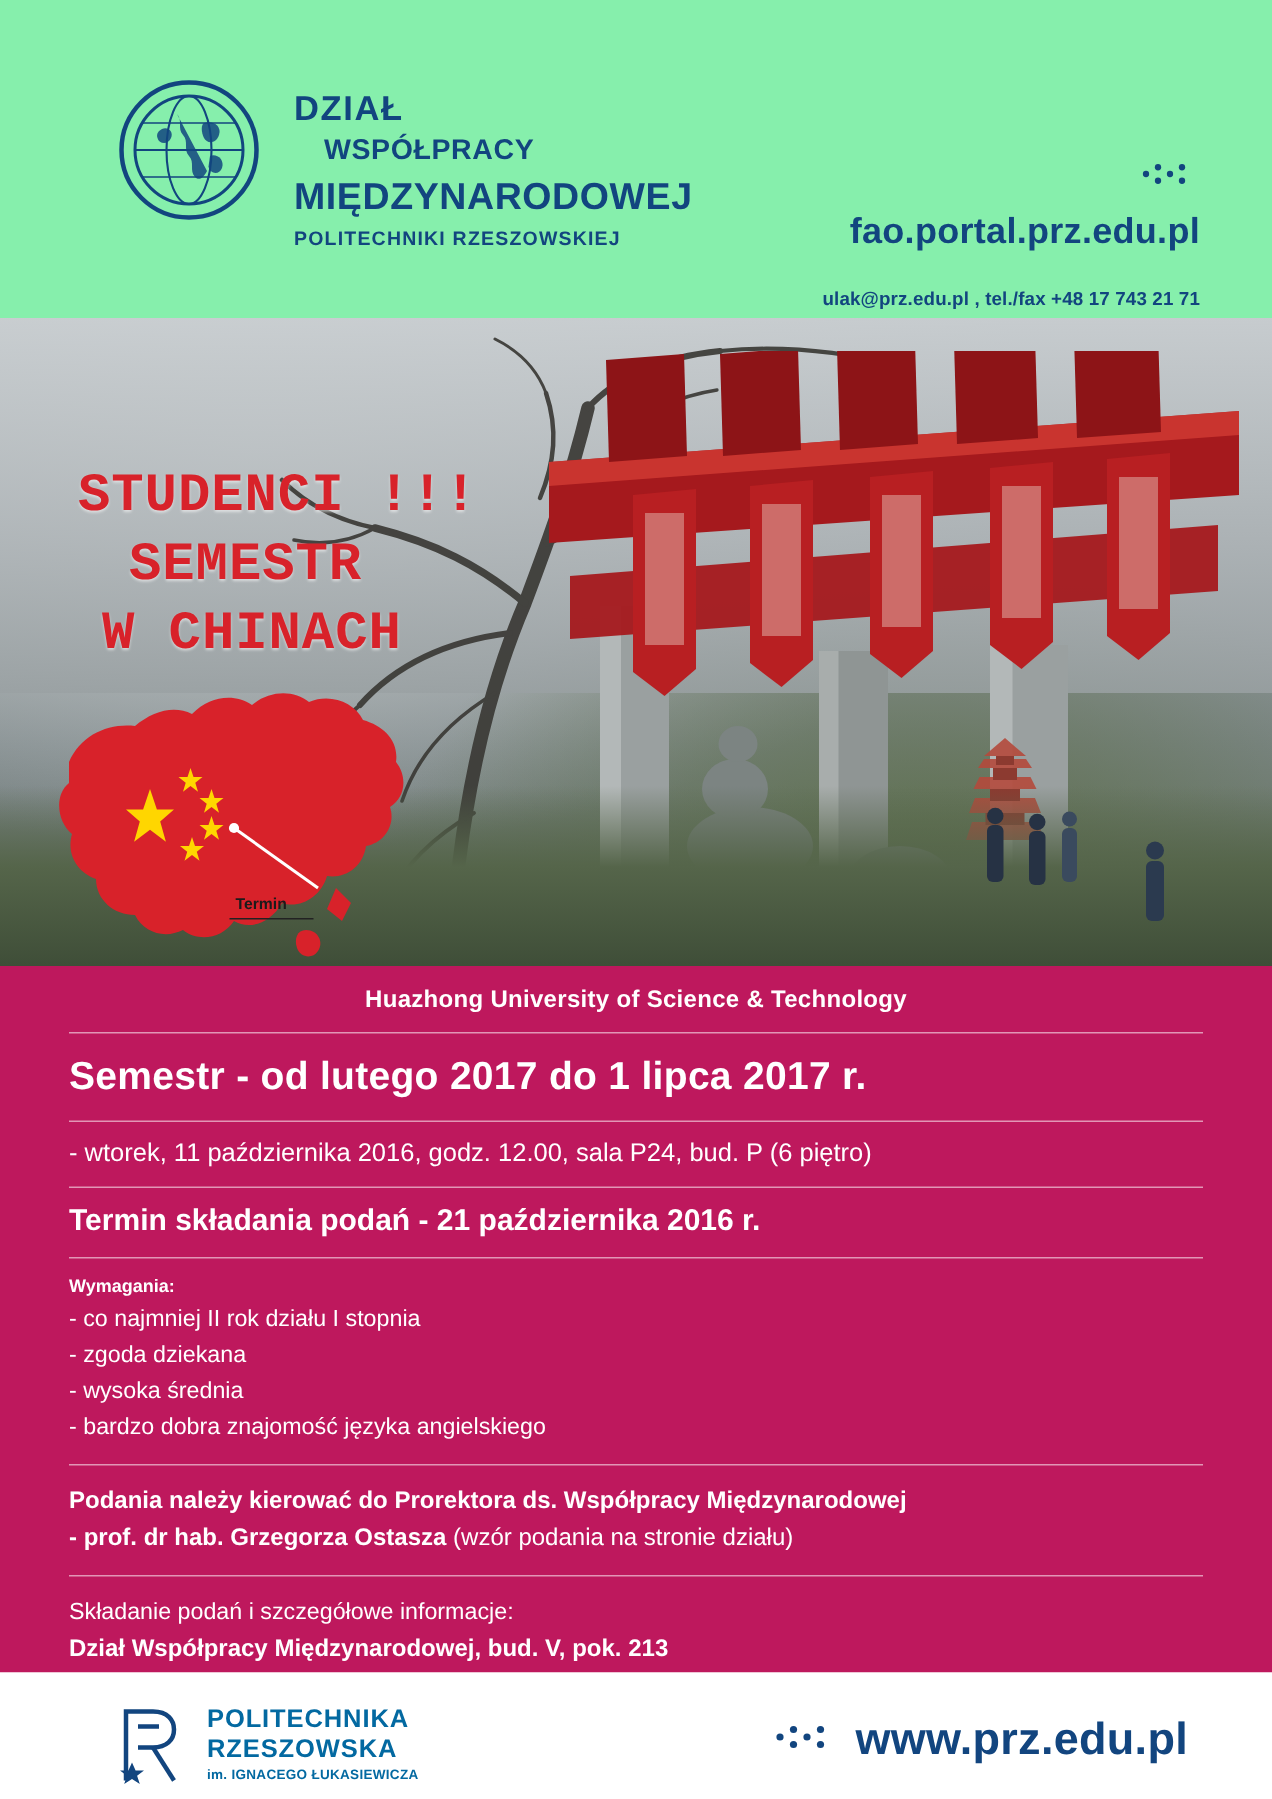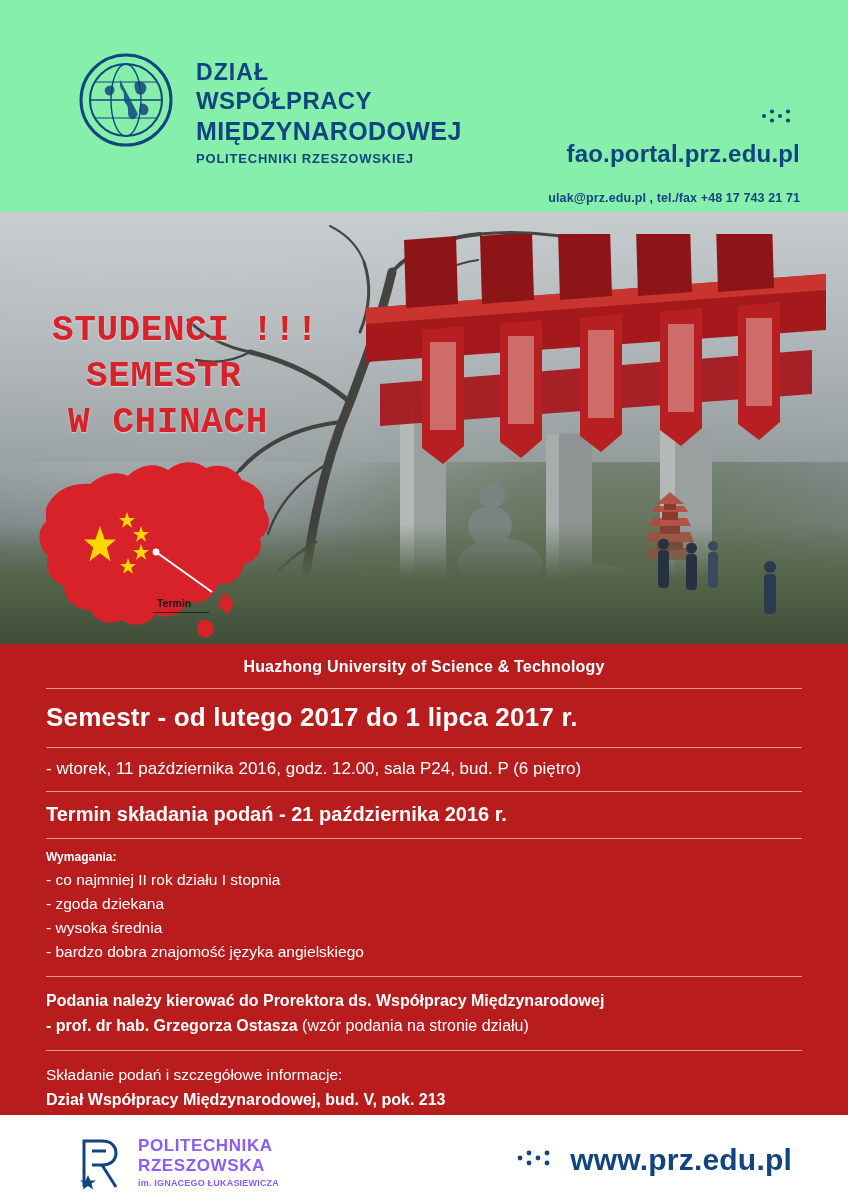--- a/index.html
+++ b/index.html
@@ -42,24 +42,25 @@
     top: 58px;
     color: #12457f;
   }
   .dept-l1 {
     font-size: 23px;
     font-weight: bold;
     letter-spacing: 1.1px;
     line-height: 28px;
   }
   .dept-l2 {
-    font-size: 24px;
+    font-size: 19px;
     font-weight: bold;
     letter-spacing: 0.4px;
     line-height: 30px;
+    margin-left: 20px;
   }
   .dept-l3 {
     font-size: 25px;
     font-weight: bold;
     letter-spacing: 0.4px;
     line-height: 30px;
   }
   .dept-l4 {
     font-size: 13px;
     font-weight: bold;
@@ -179,21 +180,21 @@
     left: 153px;
     top: 400px;
     width: 56px;
     height: 1px;
     background: #222;
   }
 
   
   .body-blue {
     position: relative;
-    background: #b91c1c;
+    background: #be185d;
     color: #ffffff;
     padding: 0 0 6px 0;
     height: 471px;
     box-sizing: border-box;
   }
   .univ-name {
     text-align: center;
     font-size: 16px;
     font-weight: bold;
     letter-spacing: 0.2px;
@@ -265,21 +266,21 @@
   }
   .prz-logo {
     position: absolute;
     left: 76px;
     top: 20px;
     display: flex;
     align-items: center;
     gap: 14px;
   }
   .prz-mark { width: 48px; height: 56px; }
-  .prz-text { color: #8b5cf6; }
+  .prz-text { color: #0369a1; }
   .prz-t1 { font-size: 17px; font-weight: bold; letter-spacing: 0.6px; line-height: 20px; }
   .prz-t2 { font-size: 17px; font-weight: bold; letter-spacing: 0.6px; line-height: 20px; }
   .prz-t3 { font-size: 9px; font-weight: bold; letter-spacing: 0.2px; line-height: 14px; }
   .www-row {
     position: absolute;
     right: 56px;
     top: 28px;
     display: flex;
     align-items: center;
     gap: 14px;

